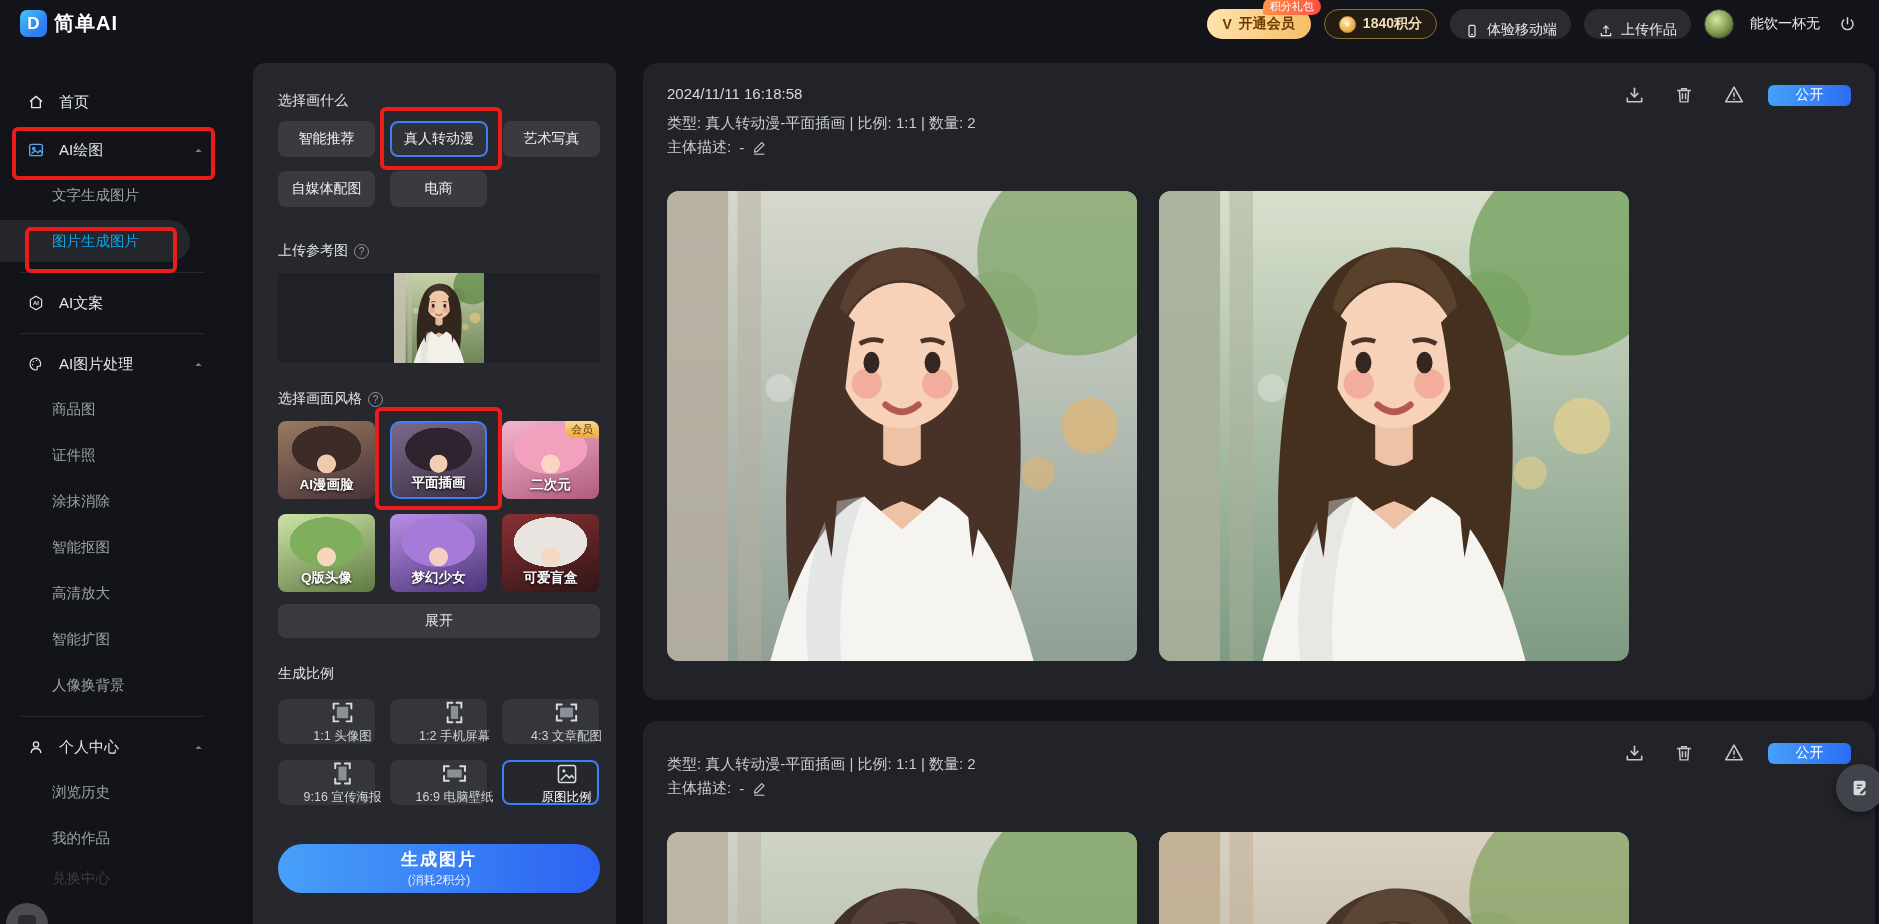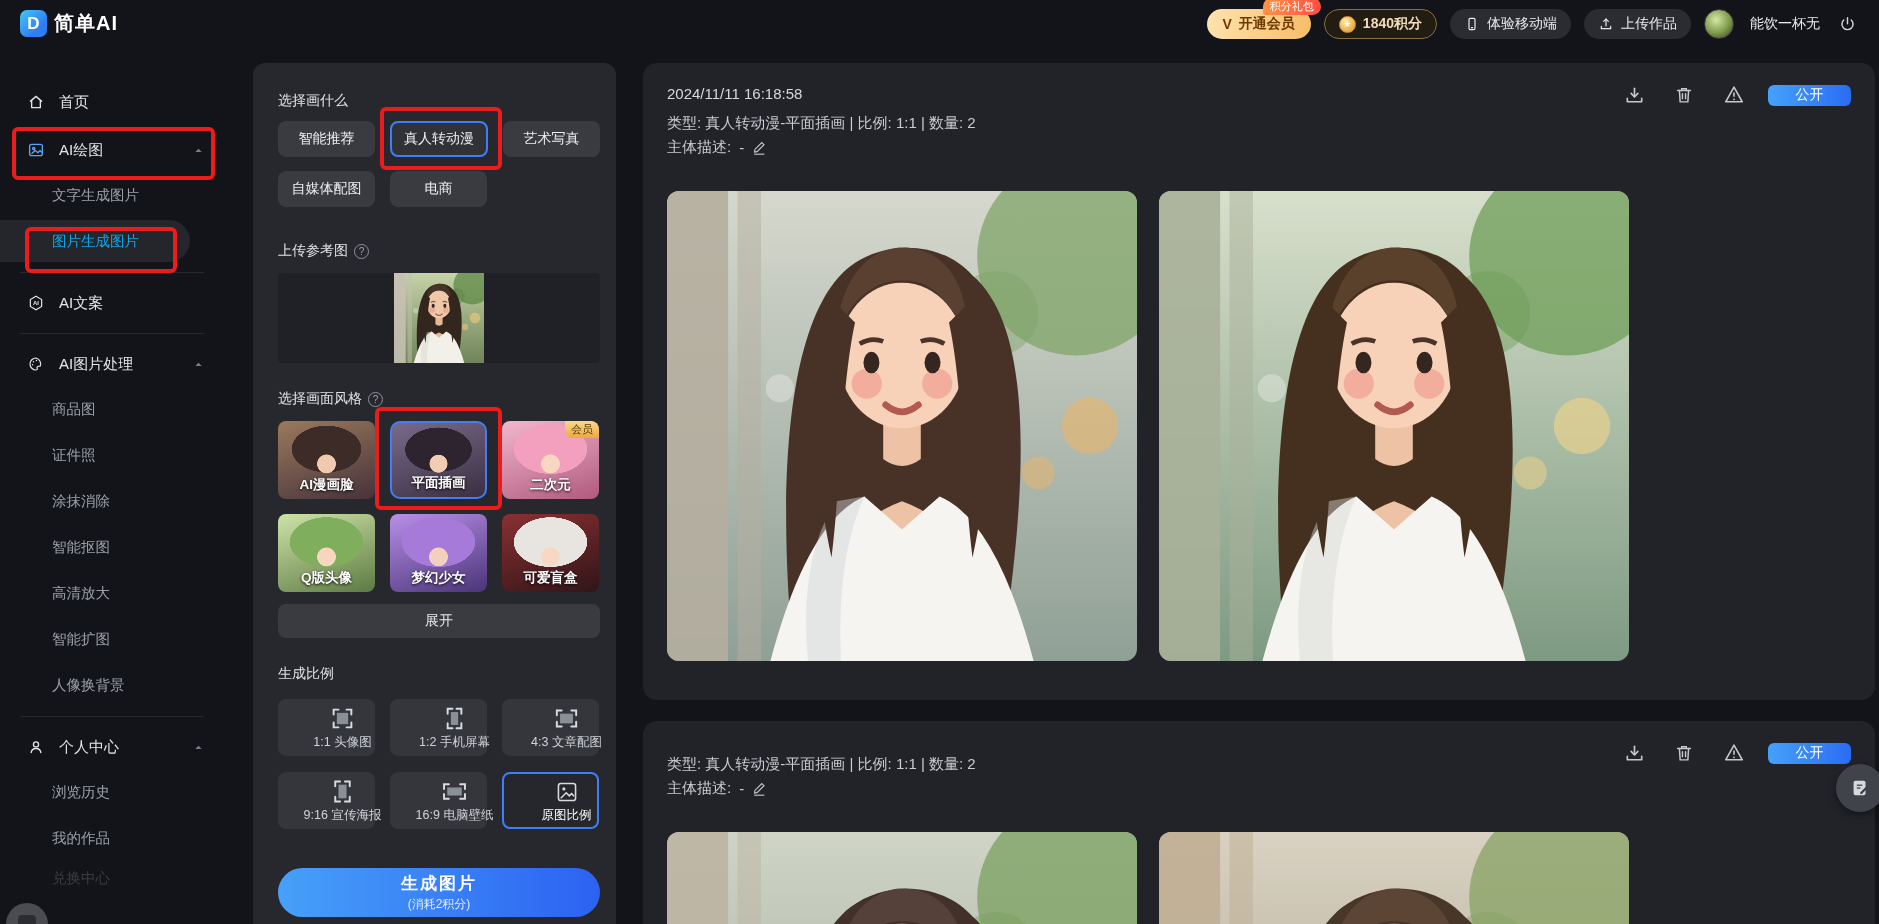--- a/index.html
+++ b/index.html
@@ -22,21 +22,21 @@
     padding:0 14px; font-size:14px; white-space:nowrap; cursor:pointer; }
   .vip { position:relative; background:linear-gradient(100deg,#ffe3b0,#f6bd67);
     color:#6e3a00; font-weight:bold; padding:0 16px; }
   .vip-badge { position:absolute; top:-11px; right:-10px; height:17px; line-height:17px;
     padding:0 7px; font-size:11px; font-weight:normal; color:#fff;
     background:linear-gradient(90deg,#ff9444,#ff4d42); border-radius:9px 9px 9px 2px; }
   .credits { background:#221c12; border:1px solid #8d6f3a; color:#f2debc; font-weight:bold; }
   .coin { width:17px; height:17px; border-radius:50%;
     background:radial-gradient(circle at 35% 30%,#ffe9ad,#e8a83e 75%);
     border:1px solid #c8923a; color:#fff8e8; font-size:9px; display:flex; align-items:center; justify-content:center; }
-  .dark { background:#2b2c31; color:#e8eaed; }
+  .dark { background:#2b2c31; color:#e8eaed;align-items:flex-end; }
   .user { display:flex; align-items:center; gap:16px; cursor:pointer; }
   .avatar { width:30px; height:30px; border-radius:50%;
     background:radial-gradient(circle at 40% 35%,#d8e6a4,#7a9a4a 55%,#463524 95%);
     border:1px solid #3a3b40; }
   .uname { font-size:14px; color:#e8eaed; }
   .power { margin-left:5px; cursor:pointer; }
 
   
   .side { position:absolute; top:48px; left:0; width:216px; bottom:0; padding-top:32px; }
   .nv { height:44px; display:flex; align-items:center; padding-left:27px; gap:14px;
@@ -90,21 +90,21 @@
   .st4 { background:radial-gradient(circle at 50% 55%,#f4cfc0 0 14%,rgba(0,0,0,0) 15%),
          radial-gradient(ellipse 38% 32% at 50% 36%,#a67ad8 0 99%,rgba(0,0,0,0) 100%),
          linear-gradient(160deg,#b990e8,#4a3478); }
   .st5 { background:radial-gradient(circle at 50% 55%,#f6d8c4 0 14%,rgba(0,0,0,0) 15%),
          radial-gradient(ellipse 38% 32% at 50% 36%,#e8e4e0 0 99%,rgba(0,0,0,0) 100%),
          linear-gradient(160deg,#8a3032,#301518); }
   .expand { margin-top:12px; height:34px; background:#3a3b41; border-radius:8px; color:#e4e6e9;
     font-size:14px; display:flex; align-items:center; justify-content:center; cursor:pointer; }
   .rtrow { display:flex; gap:15px; margin-top:15px; }
   .rtrow + .rtrow { margin-top:16px; }
-  .rtcard { width:97px; height:57px; background:#35363c; border-radius:8px; cursor:pointer;
+  .rtcard { width:97px; height:45px; background:#35363c; border-radius:8px; cursor:pointer;
     display:flex; flex-direction:column; align-items:center; justify-content:center; gap:1px;padding-left:32px; }
   .rtcard.sel { background:#26272d; border:2px solid #3f7ef7; }
   .rtlabel { font-size:12.5px; color:#cfd3d8; white-space:nowrap; }
   .rtcard.sel .rtlabel { color:#fff; }
   .genbtn { margin-top:39px; height:49px; border-radius:25px; cursor:pointer;
     background:linear-gradient(90deg,#47a0f9,#2c62f2);
     display:flex; flex-direction:column; align-items:center; justify-content:center; }
   .genbtn .g1 { font-size:17px; font-weight:bold; color:#fff; letter-spacing:2px; }
   .genbtn .g2 { font-size:12px; color:rgba(255,255,255,.85); margin-top:1px; }
 

